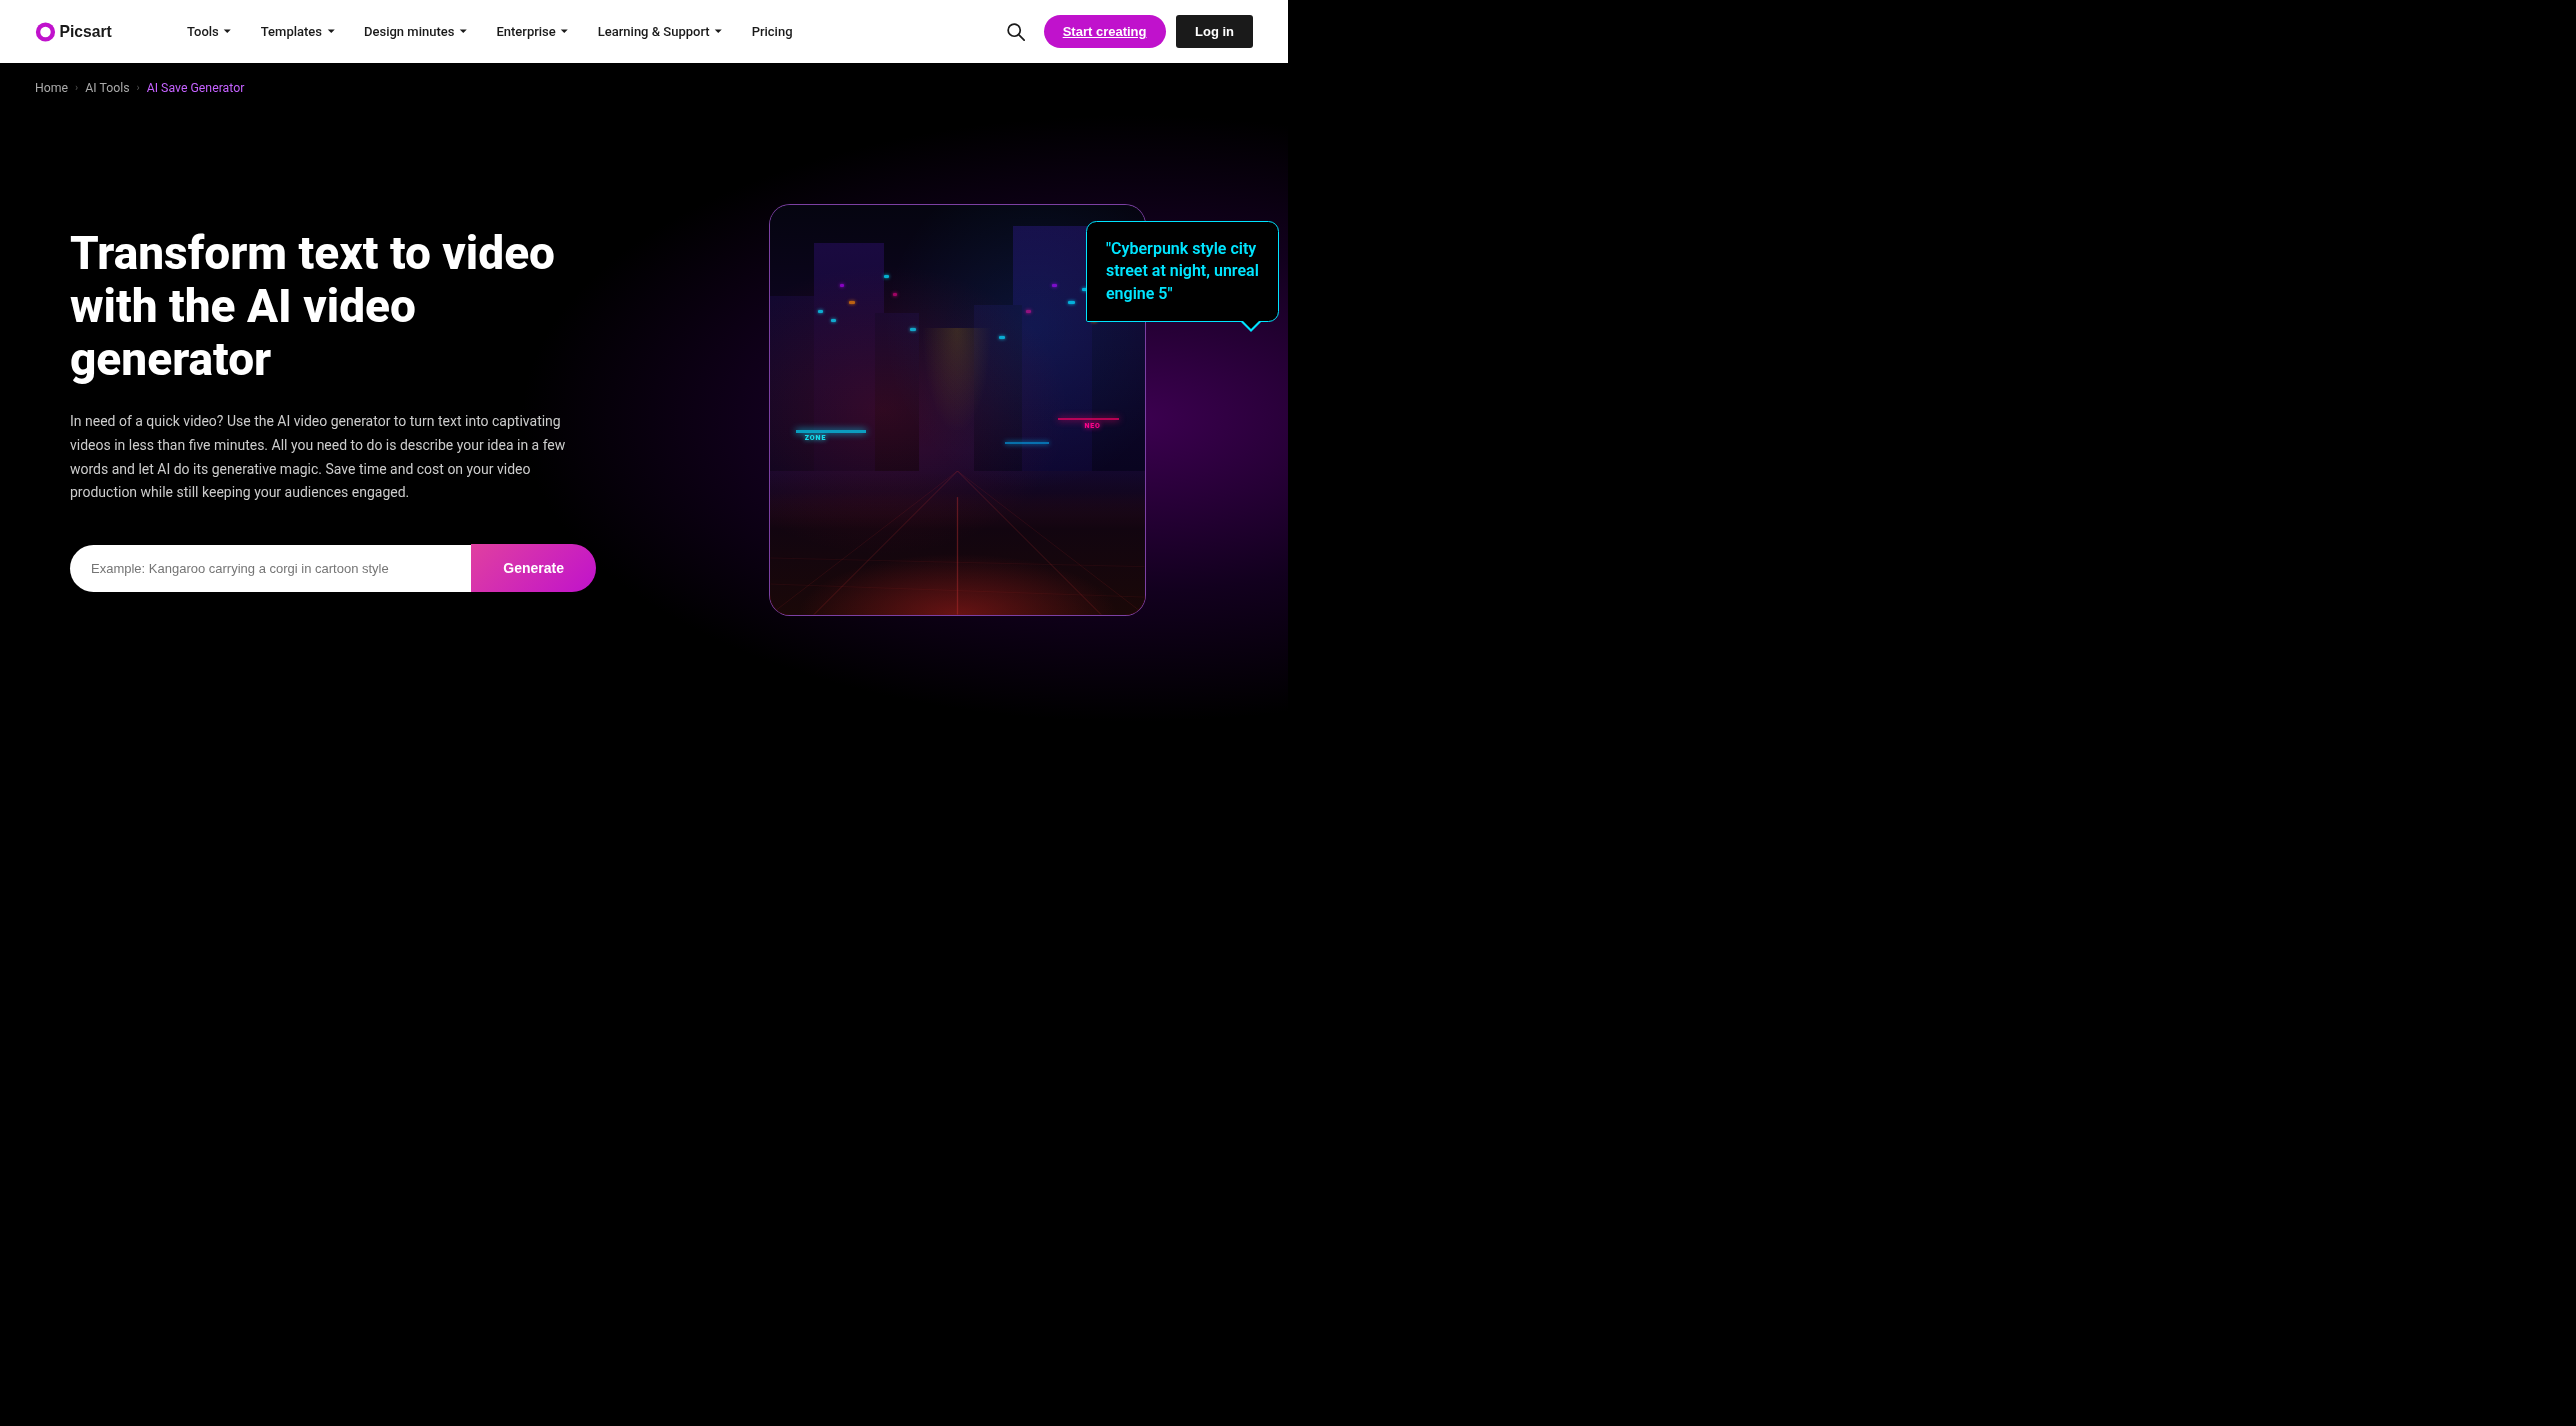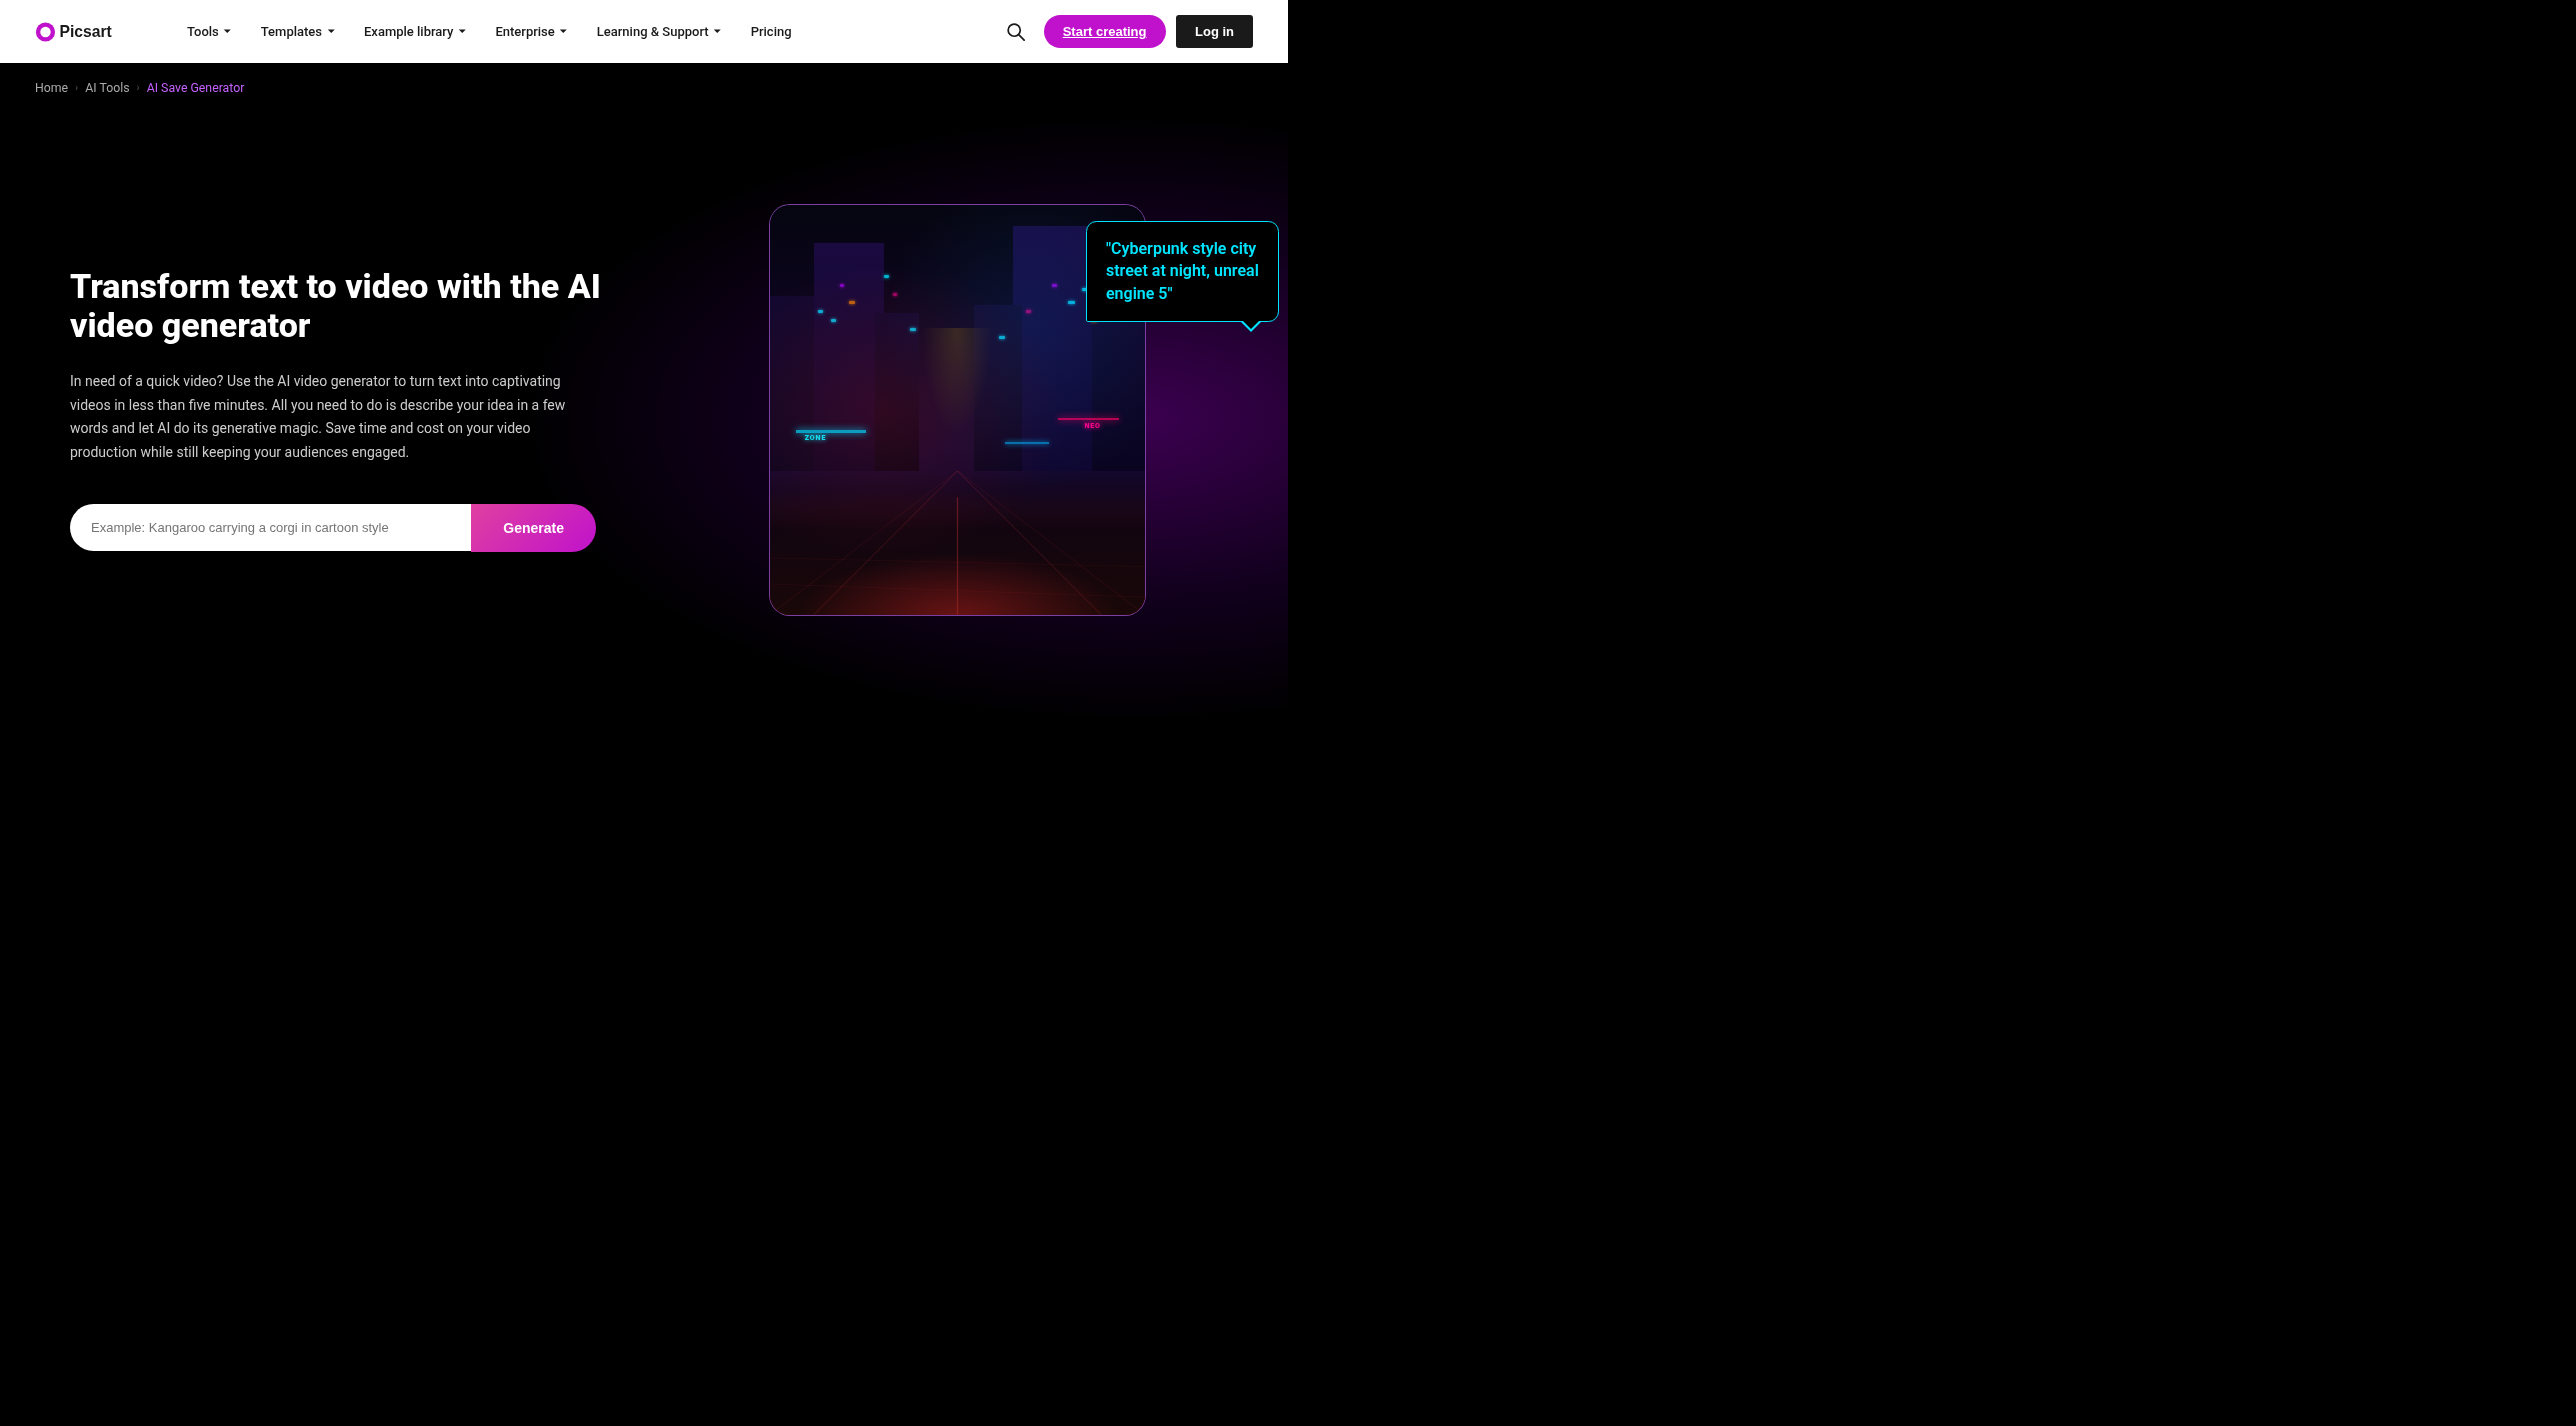--- a/index.html
+++ b/index.html
@@ -116,21 +116,21 @@
       pointer-events: none;
     }
 
     .hero-left {
       flex: 0 0 50%;
       max-width: 50%;
       z-index: 2;
       padding-right: 35px;
     }
     .hero-title {
-      font-size: 34px;
+      font-size: 46px;
       font-weight: 800;
       line-height: 1.15;
       color: #fff;
       margin-bottom: 24.5px;
     }
     .hero-desc {
       font-size: 14px;
       line-height: 1.7;
       color: #ccc;
       margin-bottom: 39px;
@@ -310,21 +310,21 @@
           <path d="M2 4l4 4 4-4"></path>
         </svg>
     </div>
     <div class="nav-item">
       <span>Templates</span>
       <svg class="nav-chevron" viewBox="0 0 12 12" fill="currentColor">
           <path d="M2 4l4 4 4-4"></path>
         </svg>
     </div>
     <div class="nav-item">
-      <span>Example library</span>
+      <span>Design minutes</span>
       <svg class="nav-chevron" viewBox="0 0 12 12" fill="currentColor">
           <path d="M2 4l4 4 4-4"></path>
         </svg>
     </div>
     <div class="nav-item">
       <span>Enterprise</span>
       <svg class="nav-chevron" viewBox="0 0 12 12" fill="currentColor">
           <path d="M2 4l4 4 4-4"></path>
         </svg>
     </div>

